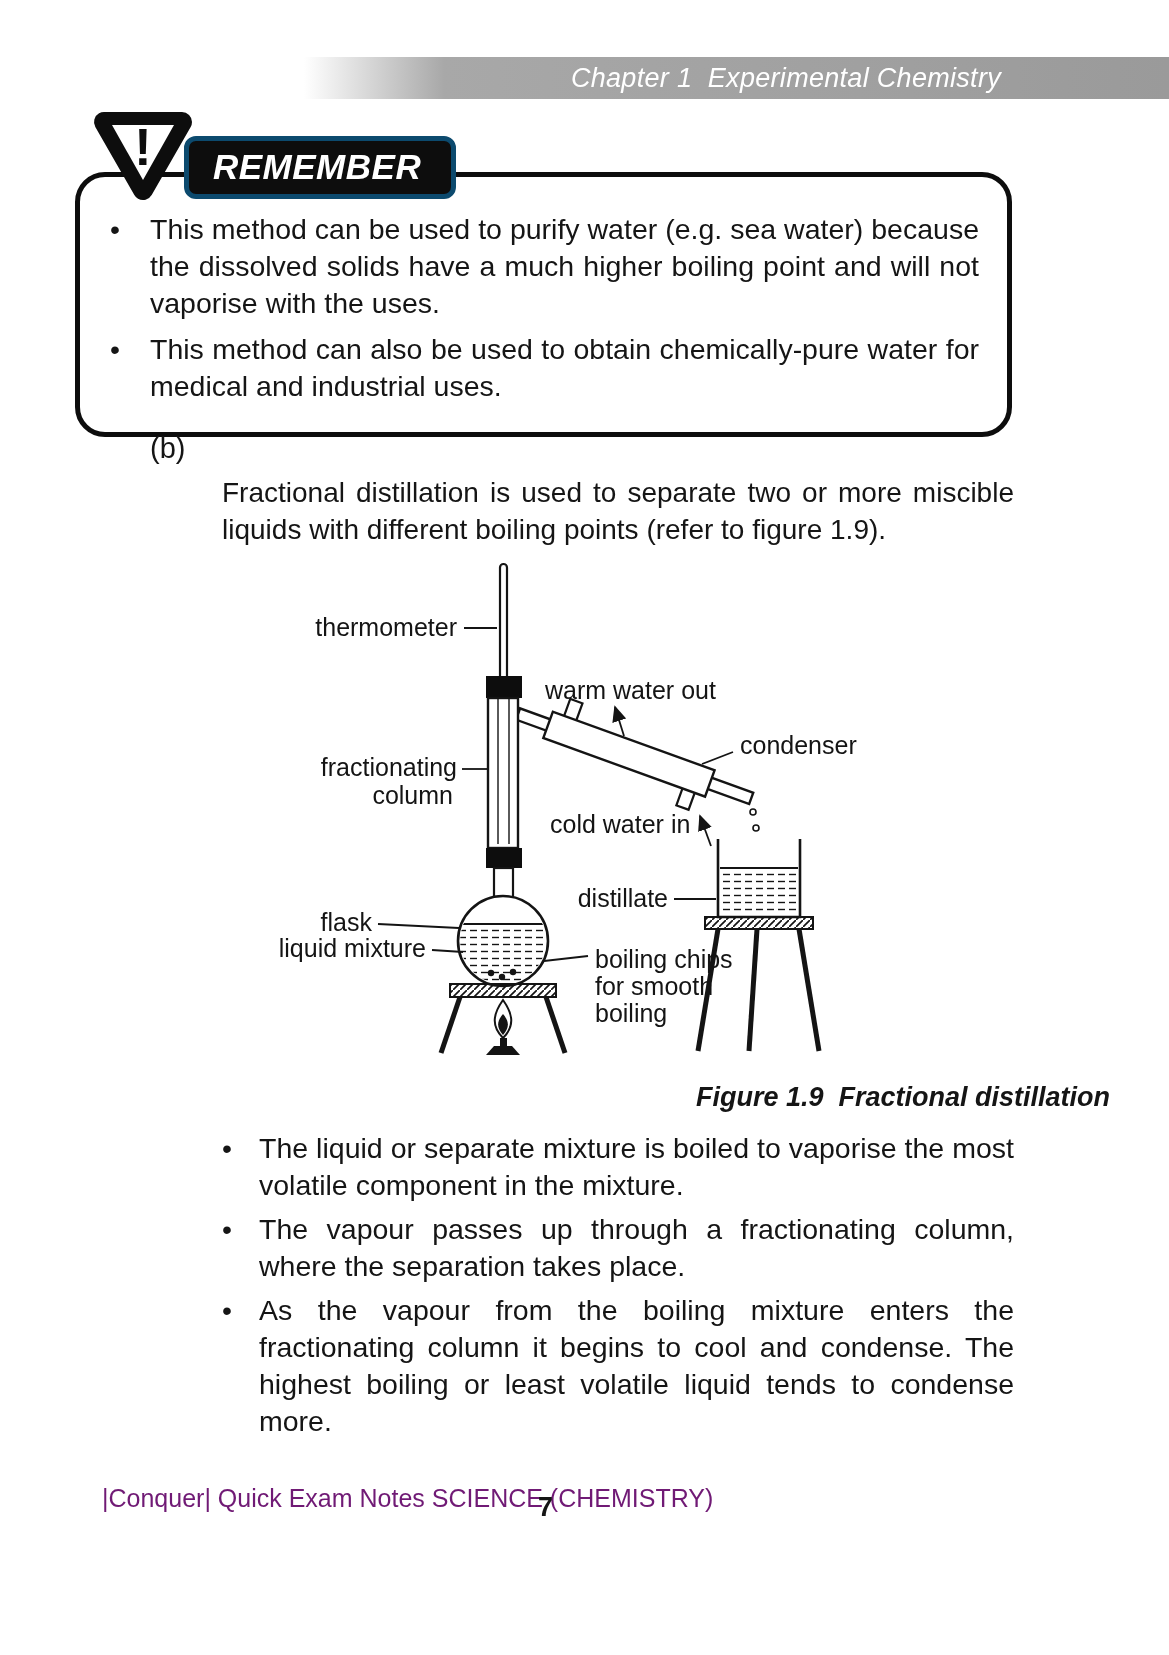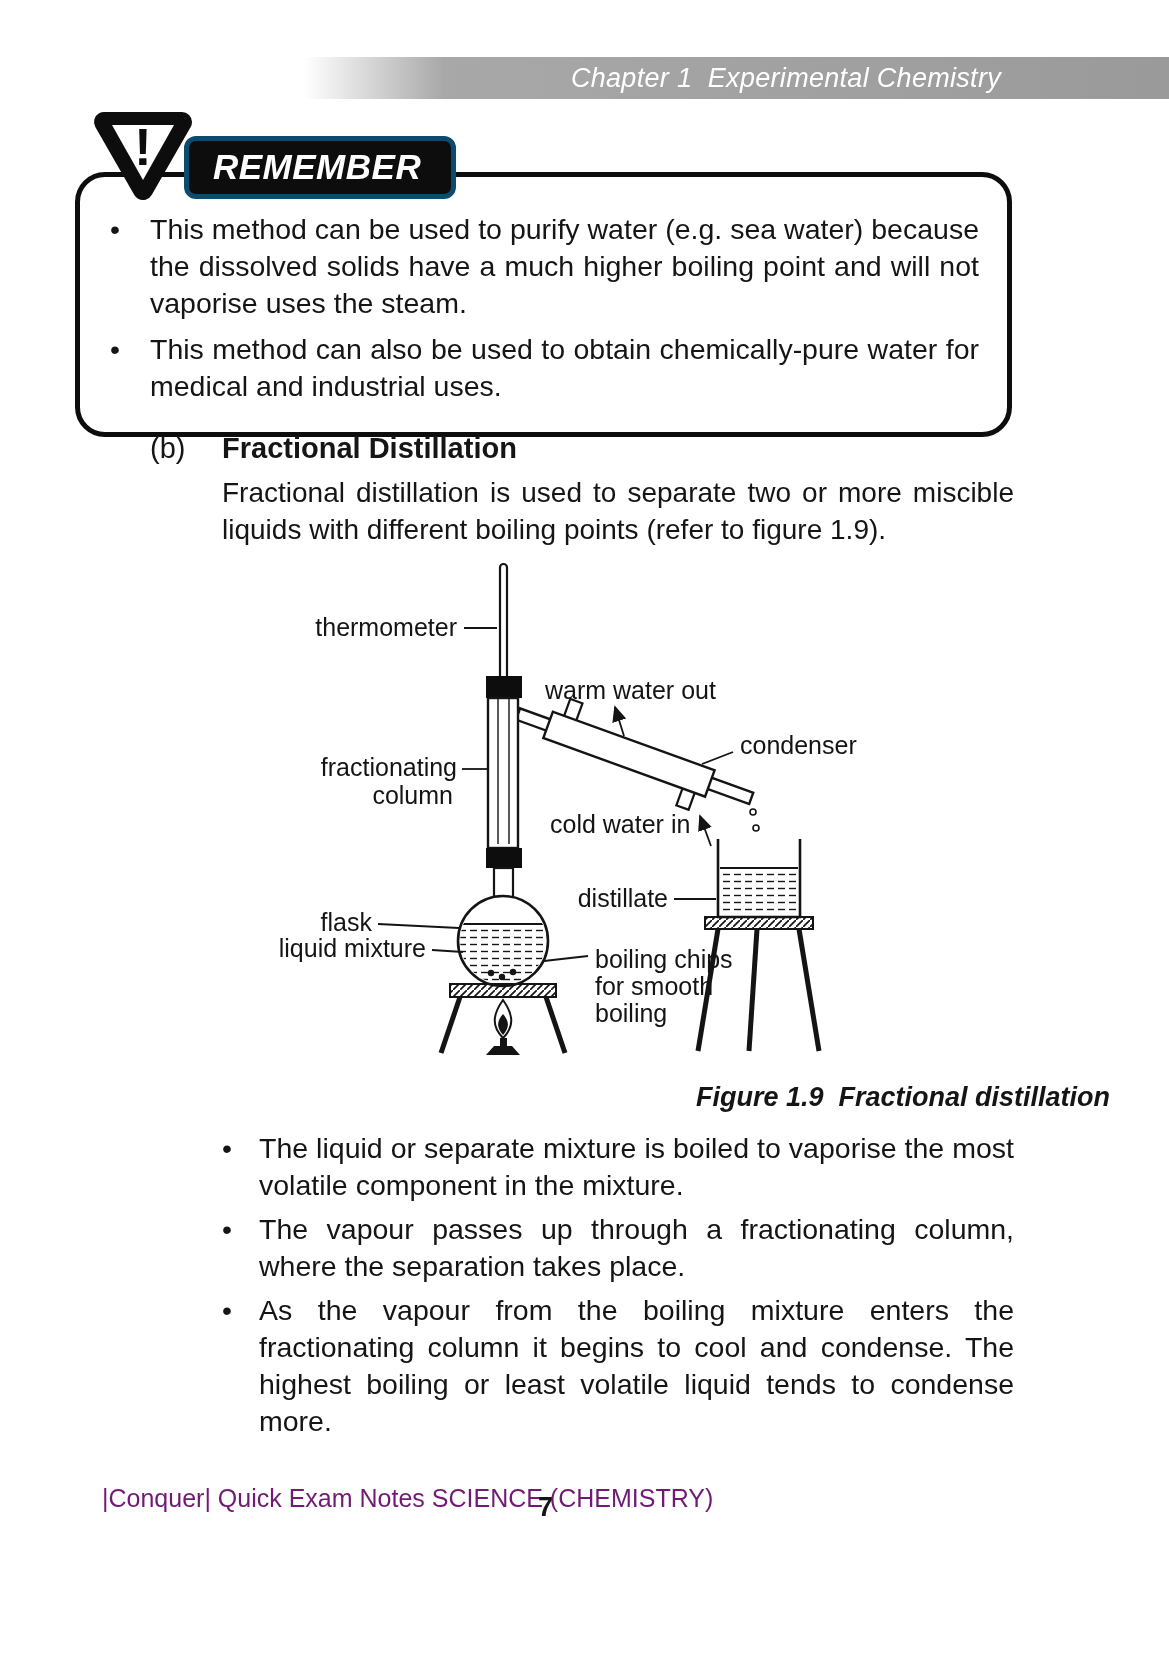--- a/index.html
+++ b/index.html
@@ -80,31 +80,30 @@
     <path d="M26,17 L88,17 L57,72 Z" fill="#ffffff"></path>
     <text x="57" y="57" text-anchor="middle" font-size="52" font-weight="bold" fill="#0d0d0d">!</text>
   </svg>
 </div>
 
 <div class="remember-badge">REMEMBER</div>
 
 <div class="remember-box" style="padding-top:34px;">
   <div class="bullet-item">
     <span class="bullet">•</span>
-    <span class="bullet-text">This method can be used to purify water (e.g. sea water) because the dissolved solids have a much higher boiling point and will not vaporise uses the steam.</span>
+    <span class="bullet-text">This method can be used to purify water (e.g. sea water) because the dissolved solids have a much higher boiling point and will not vaporise with the uses.</span>
   </div>
   <div class="bullet-item">
     <span class="bullet">•</span>
     <span class="bullet-text">This method can also be used to obtain chemically-pure water for medical and industrial uses.</span>
   </div>
 </div>
 
 <div class="section-head">
   <span class="section-label">(b)</span>
-  <span class="section-title">Fractional Distillation</span>
 </div>
 <div class="section-intro">Fractional distillation is used to separate two or more miscible liquids with different boiling points (refer to figure 1.9).</div>
 
 <div class="diagram">
   <svg width="700" height="530" viewBox="0 0 700 530">
     <defs>
       <marker id="arr" markerWidth="11" markerHeight="9" refX="8" refY="4" orient="auto">
         <path d="M0,0 L9,4 L0,8 Z" fill="#141414"></path>
       </marker>
       <pattern id="hliq" width="11" height="7" patternUnits="userSpaceOnUse">

